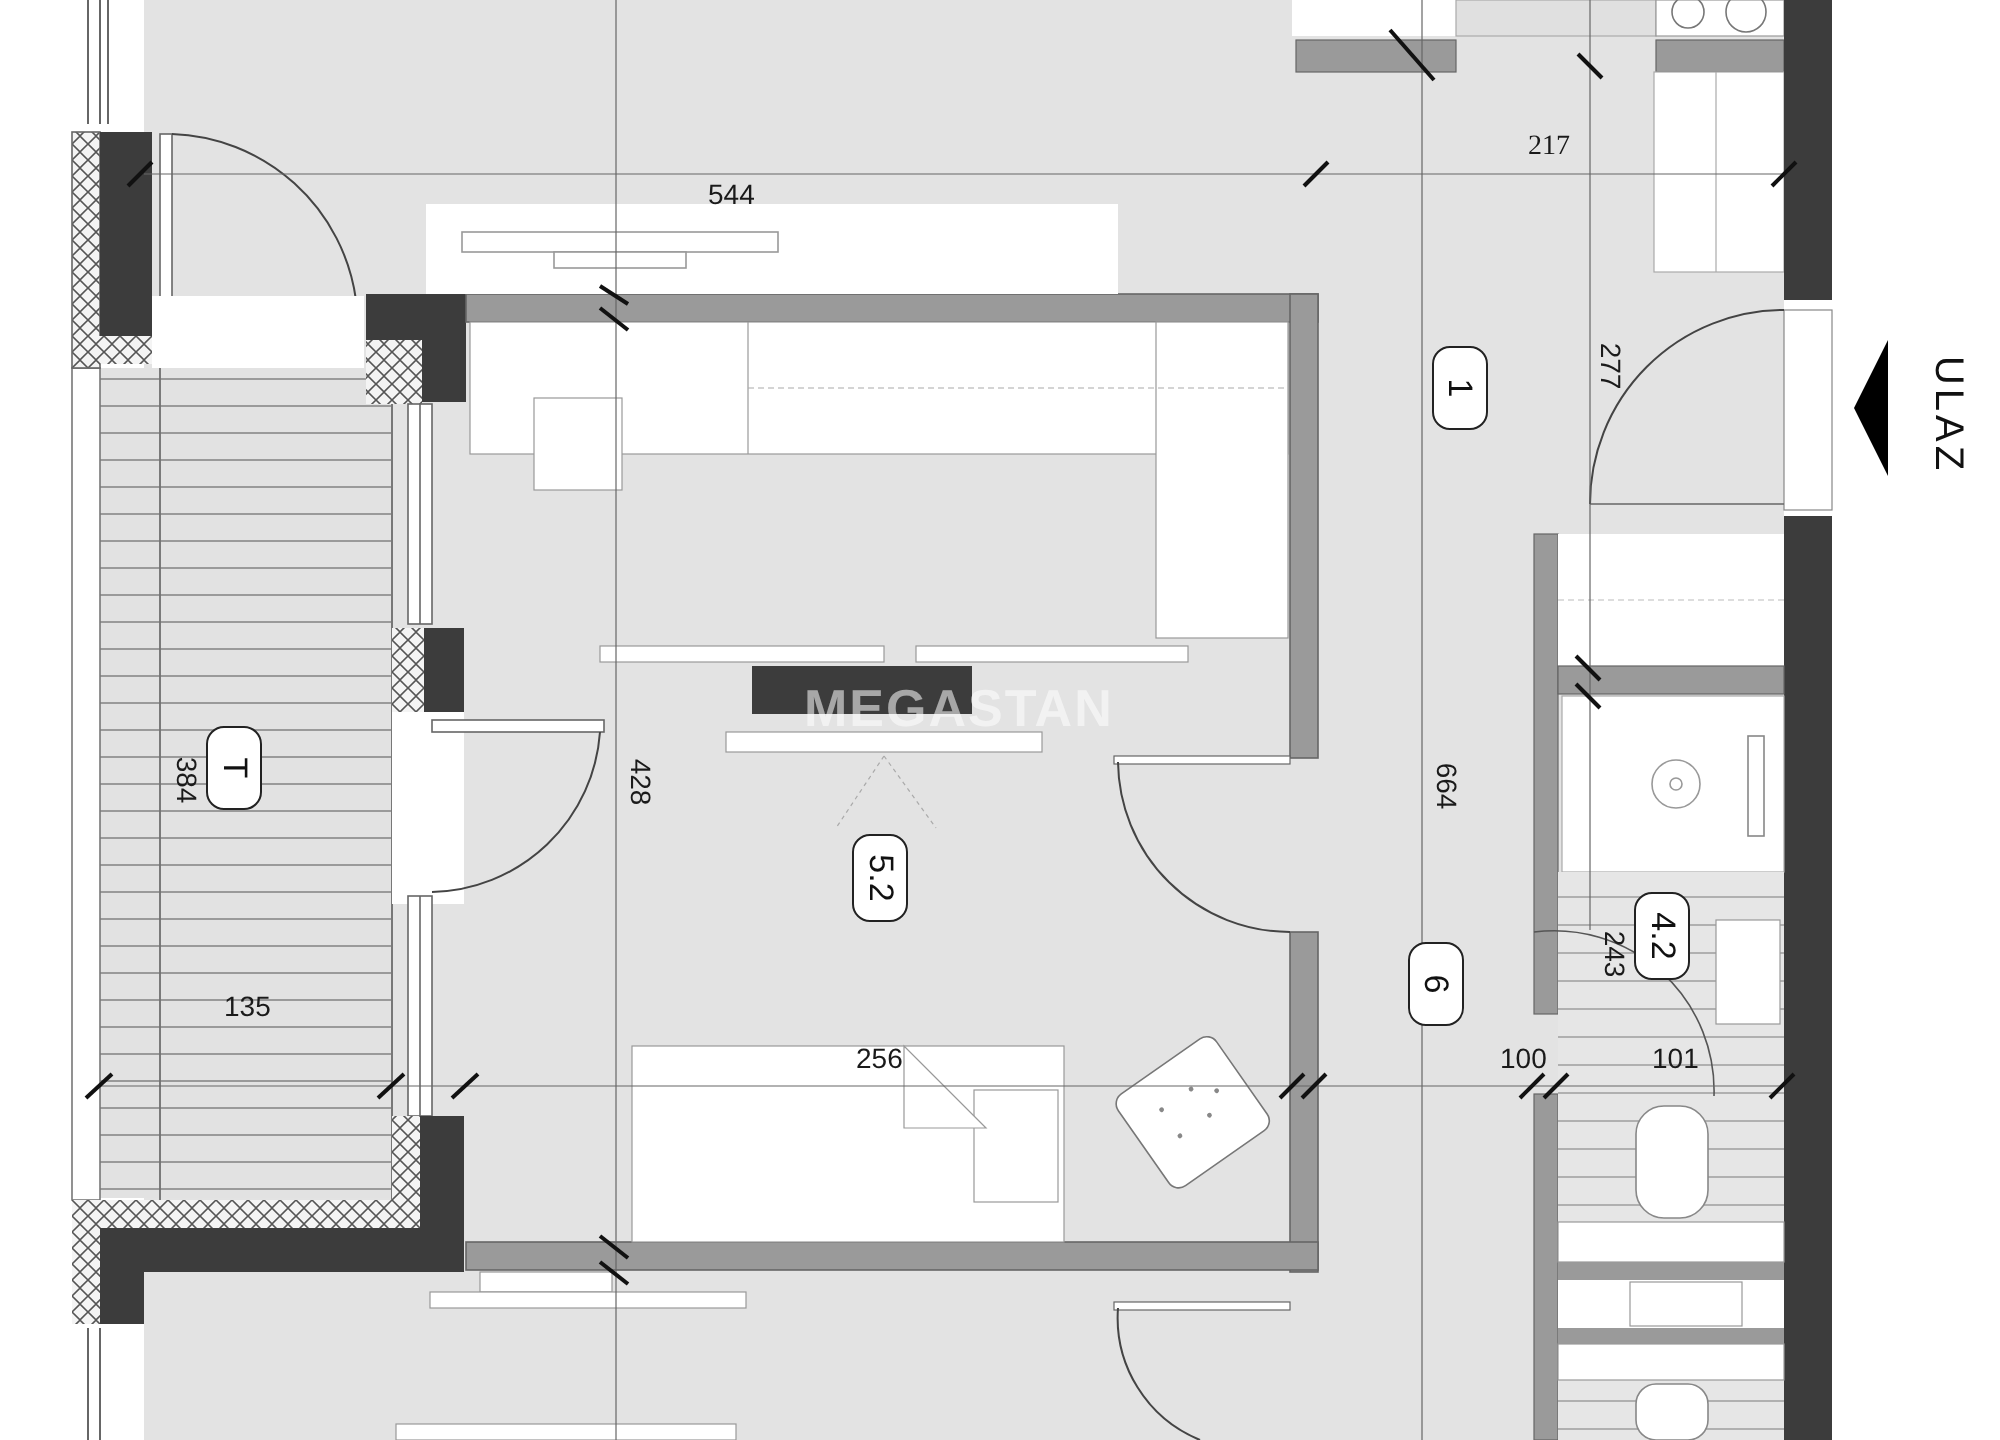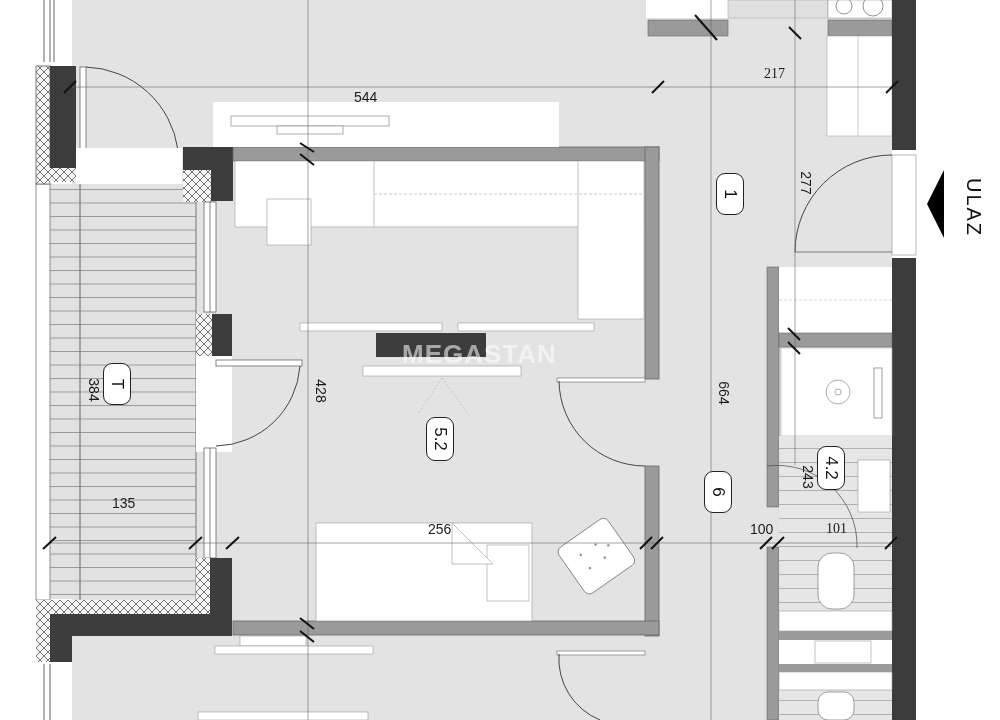--- a/index.html
+++ b/index.html
@@ -194,21 +194,21 @@
 <div class="lbl dim" style="left:354px; top:67px;margin-top:23px;">544</div>
 <div class="lbl dim" style="left:764px; top:67px;font-family:Liberation Serif, serif;">217</div>
 <div class="lbl dim rot90" style="left:794px; top:176px;">277</div>
 <div class="lbl dim rot90" style="left:309px; top:384px;">428</div>
 <div class="lbl dim rot90" style="left:712px; top:386px;">664</div>
 <div class="lbl dim rot90" style="left:82px; top:383px;">384</div>
 <div class="lbl dim" style="left:112px; top:496px;">135</div>
 <div class="lbl dim" style="left:428px; top:522px;">256</div>
 <div class="lbl dim" style="left:702px; top:522px;margin-left:48px;">100</div>
 <div class="lbl dim rot90" style="left:796px; top:470px;">243</div>
-<div class="lbl dim" style="left:826px; top:522px;font-family:Liberation Serif, serif;">101</div>
+<div class="lbl dim" style="left:826px; top:522px;">101</div>
 
 <div class="tag" style="left:716px; top:173px; width:26px; height:40px;">
     <span>1</span>
   </div>
 <div class="tag" style="left:426px; top:417px; width:26px; height:42px;">
     <span>5.2</span>
   </div>
 <div class="tag" style="left:704px; top:471px; width:26px; height:40px;">
     <span>6</span>
   </div>

